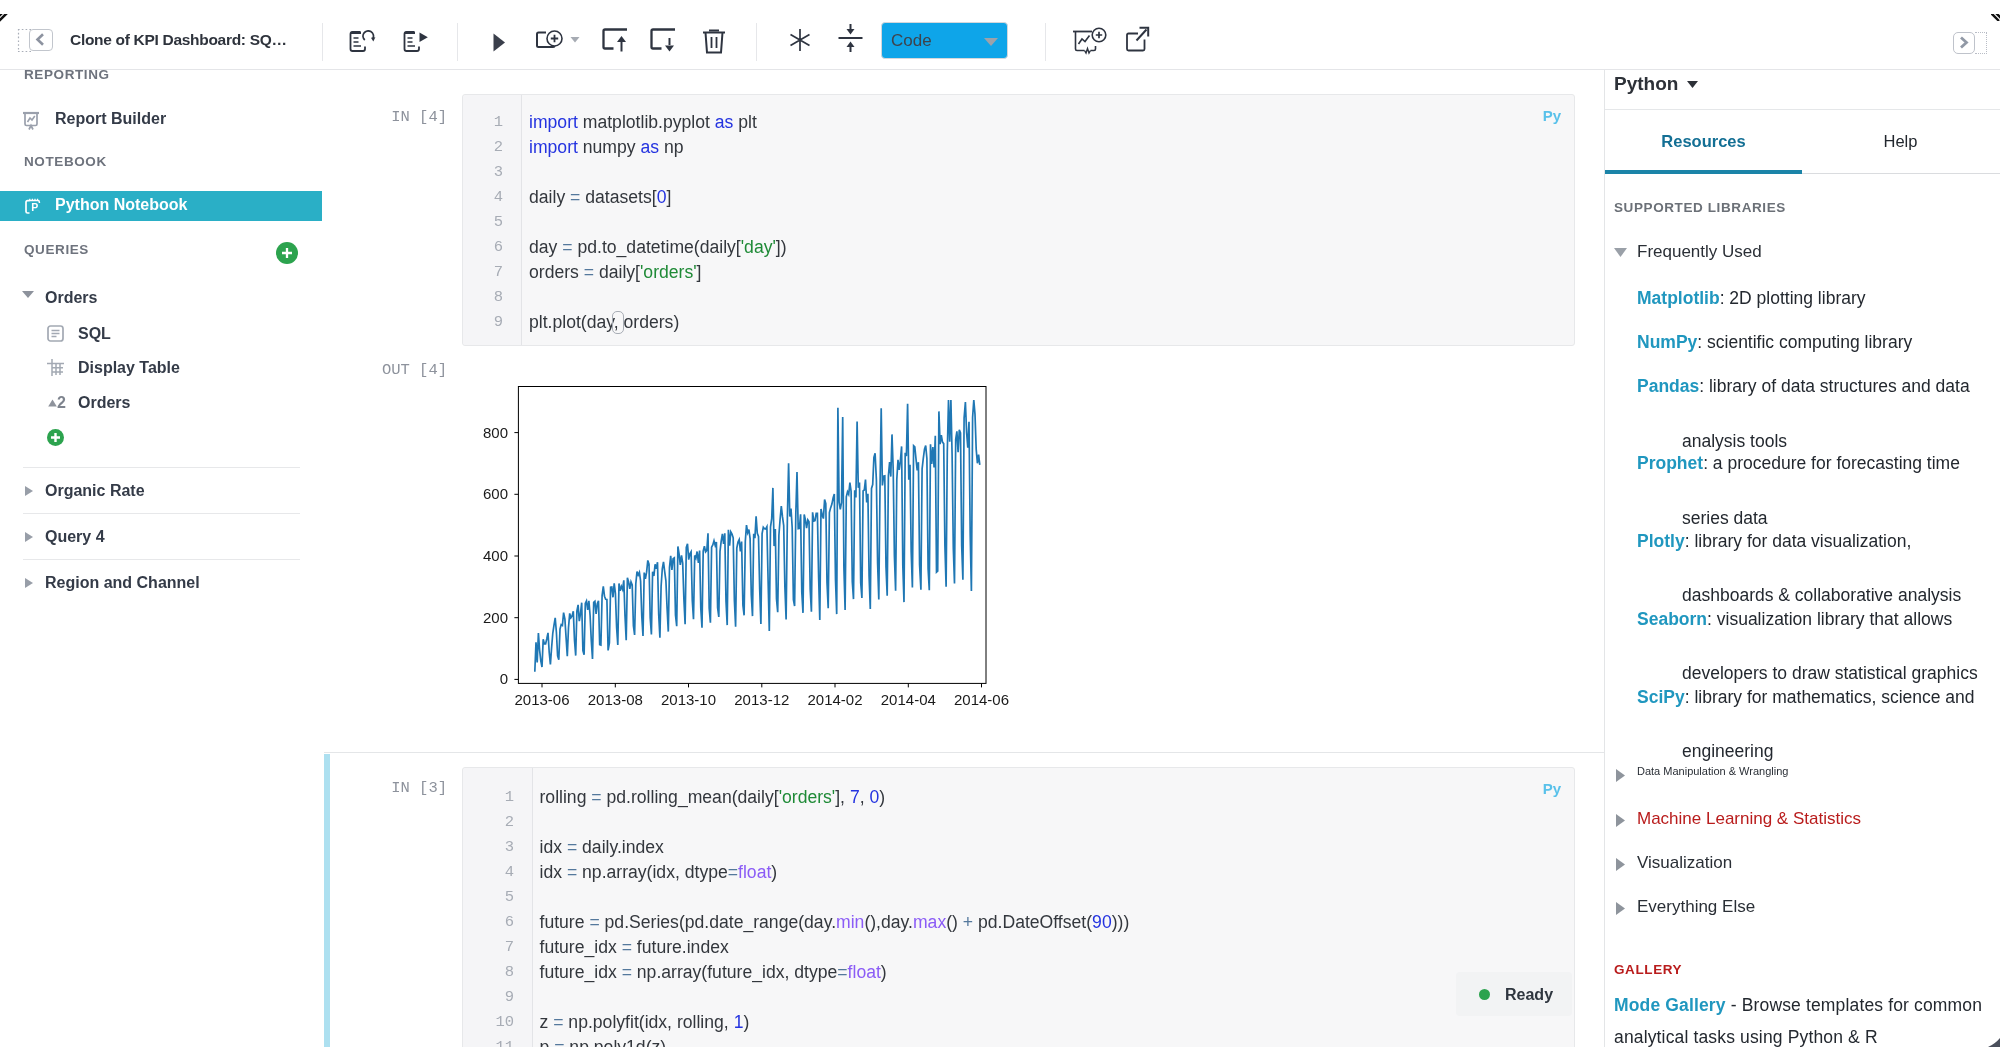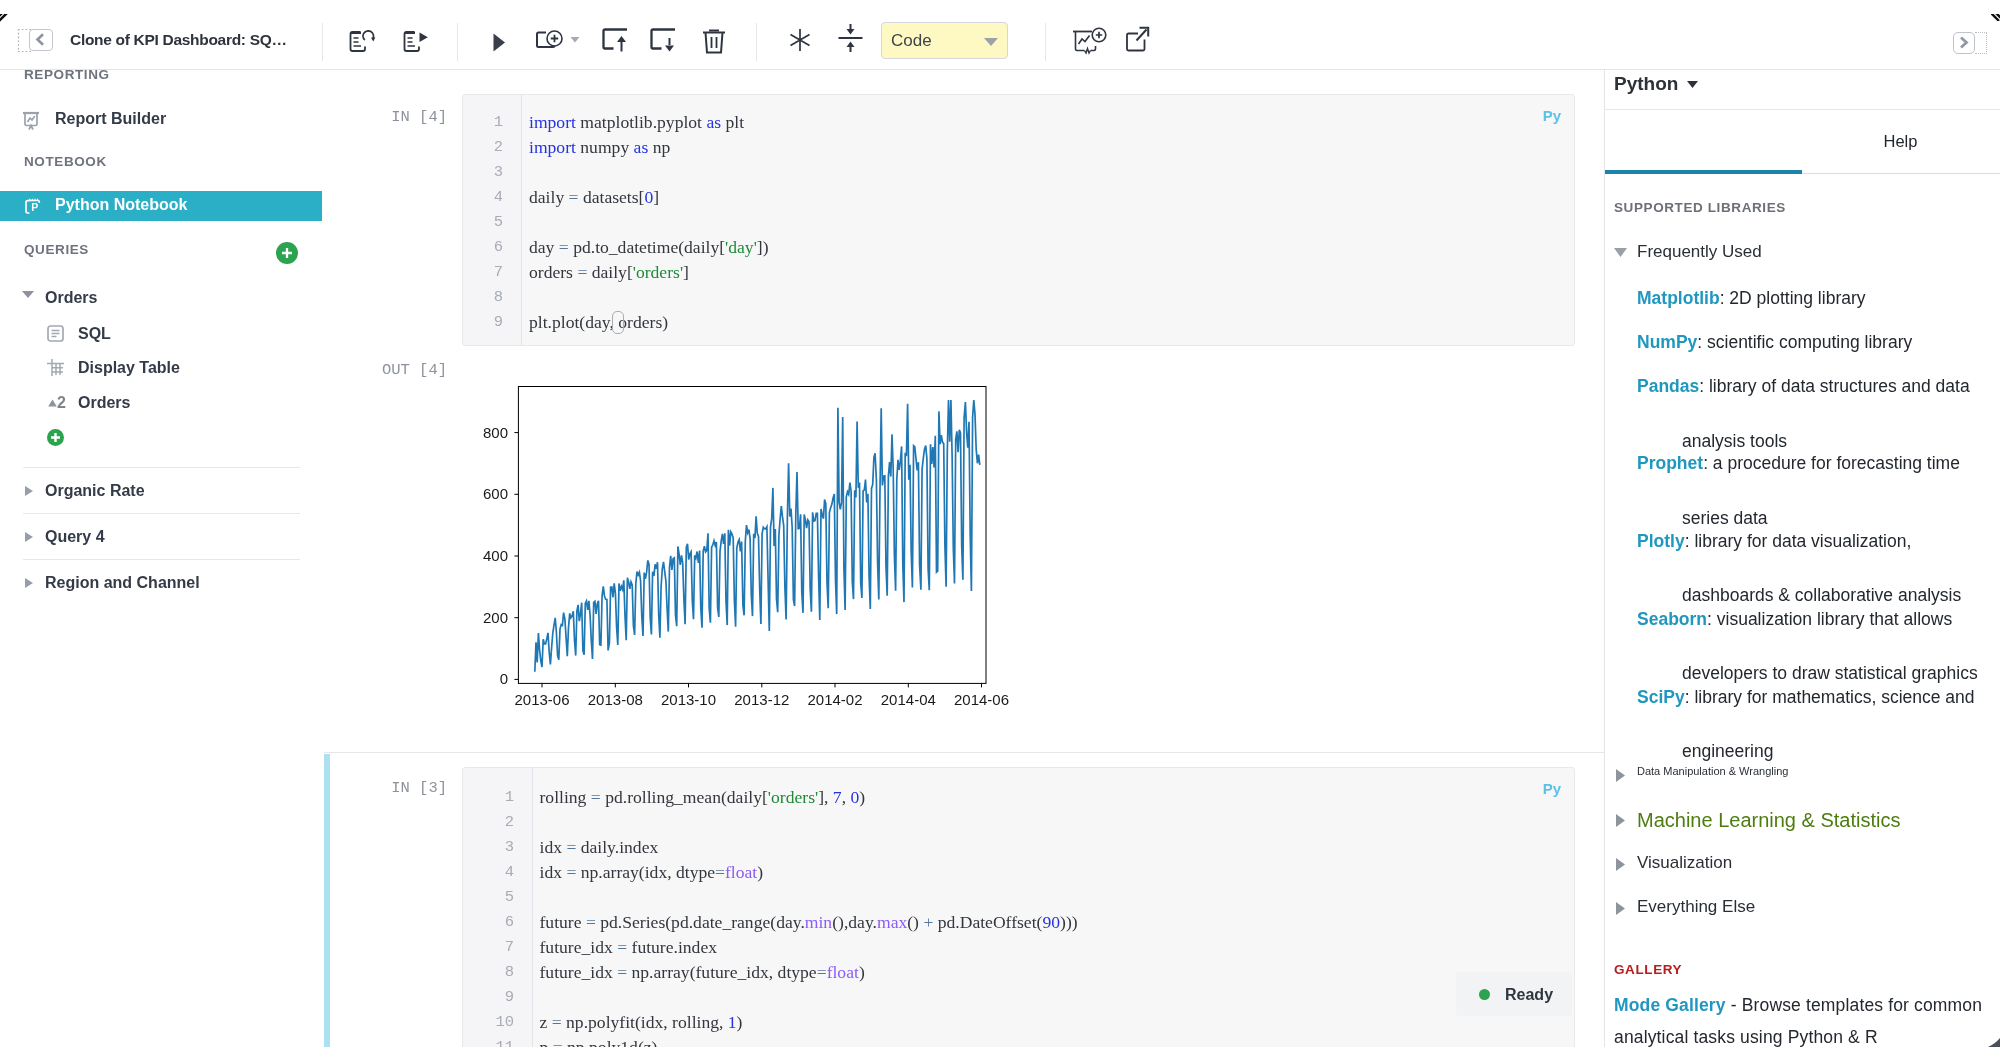--- a/index.html
+++ b/index.html
@@ -27,21 +27,21 @@
 
 #main { position:absolute; left:324px; top:56px; width:1280px; height:991px; background:#fff; }
 .inlabel { position:absolute; font-family:"Liberation Mono", monospace;
   font-size:15.5px; color:#8d929c; }
 .cellbox { position:absolute; left:138px; width:1113px; background:#f7f7f8;
   border:1px solid #e7e8ea; border-radius:3px; }
 .gutter { position:absolute; left:0; top:0; bottom:0; background:#f5f5f7;
   border-right:1px solid #e3e4e7; border-radius:3px 0 0 3px; }
 .lnum { position:absolute; font-family:"Liberation Mono", monospace;
   font-size:15.5px; color:#a7acb5; text-align:right; }
-.codeline { position:absolute; font-family:Liberation Serif, serif;
+.codeline { position:absolute; font-family:Liberation Sans, sans-serif;
   font-size:17.6px; white-space:pre; color:#33373d; }
 .kw { color:#2433e0; } .num { color:#2433e0; } .str { color:#1e8a36; }
 .op { color:#54789c; } .bi { color:#8b5cf6; }
 .pybadge { position:absolute; font-size:15px; font-weight:bold; color:#59c1ea; }
 
 #rpanel { position:absolute; left:1604px; top:56px; width:396px; height:991px;
   background:#fff; border-left:1px solid #e3e5e7; }
 .rlink { color:#2097bf; font-weight:bold; }
 .rline { position:absolute; left:32px; white-space:nowrap; font-size:17.5px;
   color:#23282f; }
@@ -142,21 +142,21 @@
   <div class="ticon" style="left:838px;top:10px">
     <svg width="25" height="28" viewBox="0 0 25 28">
       <path d="M0.5 14 H24.5" stroke="#2e3440" stroke-width="2"></path>
       <path d="M12.5 0 V5" stroke="#2e3440" stroke-width="2"></path>
       <path d="M12.5 10.5 L8.5 5 H16.5 Z" fill="#2e3440"></path>
       <path d="M12.5 28 V23" stroke="#2e3440" stroke-width="2"></path>
       <path d="M12.5 17.5 L8.5 23 H16.5 Z" fill="#2e3440"></path>
     </svg>
   </div>
 
-  <div class="abs" style="left:881px;top:8px;width:127px;height:37px;border:1px solid #d4d7db;border-radius:4px;background:#fef9c3">
+  <div class="abs" style="left:881px;top:8px;width:127px;height:37px;border:1px solid #d4d7db;border-radius:4px;background:#0ea5e9">
     <span class="abs" style="left:9px;top:8px;font-size:17px;color:#3e434c">Code</span>
     <svg class="abs" style="right:9px;top:15px" width="14" height="8">
           <path d="M0 0 H14 L7 8 Z" fill="#9ca2aa"></path>
         </svg>
   </div>
   <div class="vsep" style="left:1045px"></div>
 
   <div class="ticon" style="left:1072px;top:13px">
     <svg width="38" height="30" viewBox="0 0 38 30">
       <path d="M1 4.5 H20" stroke="#2e3440" stroke-width="1.8"></path>
@@ -319,20 +319,23 @@
     <div class="abs" style="left:23px;top:17px;width:11px;height:11px;border-radius:50%;background:#2ca34e"></div>
     <div class="abs" style="left:49px;top:14px;font-size:16px;font-weight:bold;color:#2f363f">Ready</div>
   </div>
 </div>
 <div id="rpanel">
   <div class="abs" style="left:9px;top:17px;font-size:19px;font-weight:bold;color:#2d3138">Python</div>
   <svg class="abs" style="left:82px;top:25px" width="11" height="7">
         <path d="M0 0 H11 L5.5 7 Z" fill="#2d3138"></path>
       </svg>
   <div class="abs" style="left:0;top:53px;width:396px;height:1px;background:#e5e7e9"></div>
+  <div class="abs" style="left:0;top:54px;width:197px;height:64px;text-align:center">
+    <span style="position:relative;top:22px;font-size:16.5px;font-weight:bold;color:#136f94">Resources</span>
+  </div>
   <div class="abs" style="left:197px;top:54px;width:197px;height:64px;text-align:center">
     <span style="position:relative;top:22px;font-size:16.5px;color:#22272e">Help</span>
   </div>
   <div class="abs" style="left:0;top:117px;width:396px;height:1px;background:#dadcdf"></div>
   <div class="abs" style="left:0;top:113.5px;width:197px;height:4.5px;background:#1b84a8"></div>
   <div class="abs" style="left:9px;top:144px;font-size:13.5px;font-weight:bold;color:#6b7077;letter-spacing:.6px">SUPPORTED LIBRARIES</div>
   <svg class="abs" style="left:9px;top:192px" width="13" height="9">
         <path d="M0 0 H13 L6.5 9 Z" fill="#9aa0a8"></path>
       </svg>
   <div class="abs" style="left:32px;top:186px;font-size:17px;color:#2a2f36">Frequently Used</div>
@@ -348,21 +351,21 @@
   <div class="rline rl2" style="top:586px">developers to draw statistical graphics</div>
   <div class="rline" style="top:630.5px"><span class="rlink">SciPy</span>: library for mathematics, science and</div>
   <div class="rline rl2" style="top:664px">engineering</div>
   <svg class="abs" style="left:11px;top:713px" width="9" height="13">
         <path d="M0 0 V13 L9 6.5 Z" fill="#8e949c"></path>
       </svg>
   <div class="abs" style="left:32px;top:709px;font-size:11px;color:#2a2f36">Data Manipulation &amp; Wrangling</div>
   <svg class="abs" style="left:11px;top:758px" width="9" height="13">
         <path d="M0 0 V13 L9 6.5 Z" fill="#8e949c"></path>
       </svg>
-  <div class="abs" style="left:32px;top:753px;font-size:20px;color:#4d7c0f">Machine Learning &amp; Statistics</div>
+  <div class="abs" style="left:32px;top:753px;font-size:17px;color:#b91c1c">Machine Learning &amp; Statistics</div>
   <svg class="abs" style="left:11px;top:802px" width="9" height="13">
         <path d="M0 0 V13 L9 6.5 Z" fill="#8e949c"></path>
       </svg>
   <div class="abs" style="left:32px;top:797px;font-size:17px;color:#2a2f36">Visualization</div>
   <svg class="abs" style="left:11px;top:846px" width="9" height="13">
         <path d="M0 0 V13 L9 6.5 Z" fill="#8e949c"></path>
       </svg>
   <div class="abs" style="left:32px;top:841px;font-size:17px;color:#2a2f36">Everything Else</div>
   <div class="abs" style="left:9px;top:906px;font-size:13.5px;font-weight:bold;color:#b91c1c;letter-spacing:.6px">GALLERY</div>
   <div class="abs" style="left:9px;top:939px;font-size:17.5px;letter-spacing:0.15px;color:#23282f;white-space:nowrap"><span class="rlink">Mode Gallery</span> - Browse templates for common</div>

